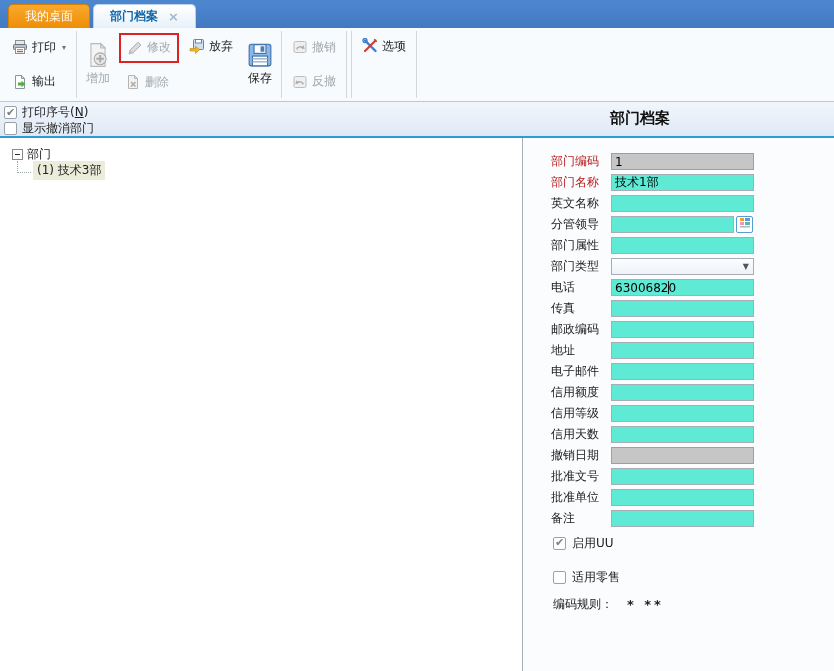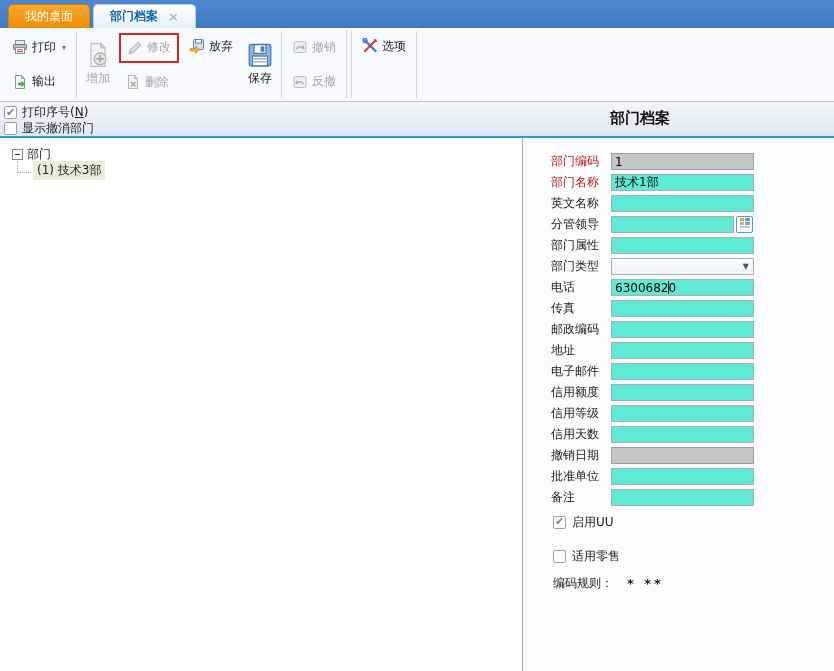--- a/index.html
+++ b/index.html
@@ -335,20 +335,24 @@
       <span class="flabel">信用天数</span>
       <input class="inp" value="" style="">
     </div>
 
 
     <div class="frow">
       <span class="flabel">撤销日期</span>
       <input class="inp dis" readonly="" value="" style="">
     </div>
 
+    <div class="frow">
+      <span class="flabel">批准文号</span>
+      <input class="inp" value="" style="">
+    </div>
 
     <div class="frow">
       <span class="flabel">批准单位</span>
       <input class="inp" value="" style="">
     </div>
 
     <div class="frow">
       <span class="flabel">备注</span>
       <input class="inp" value="" style="">
     </div>

